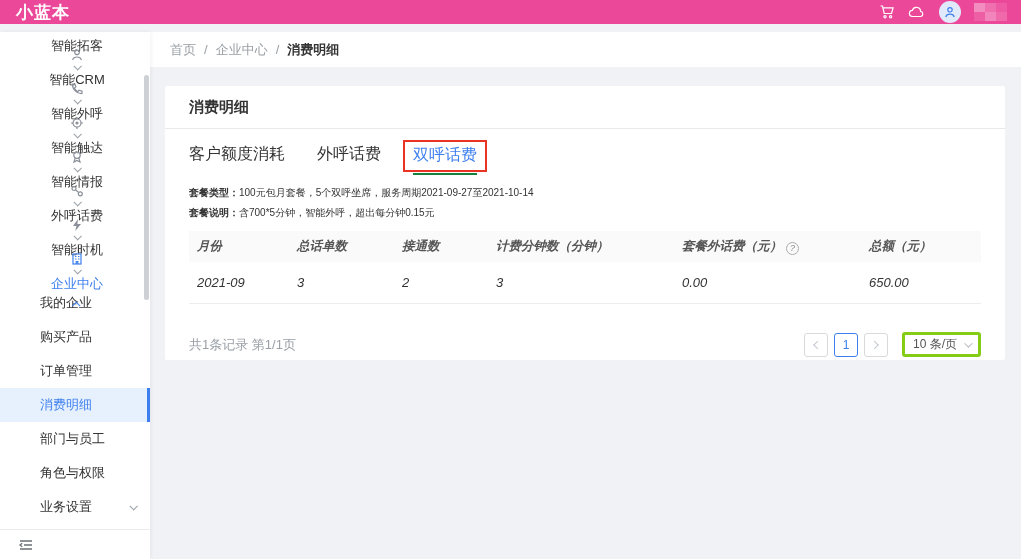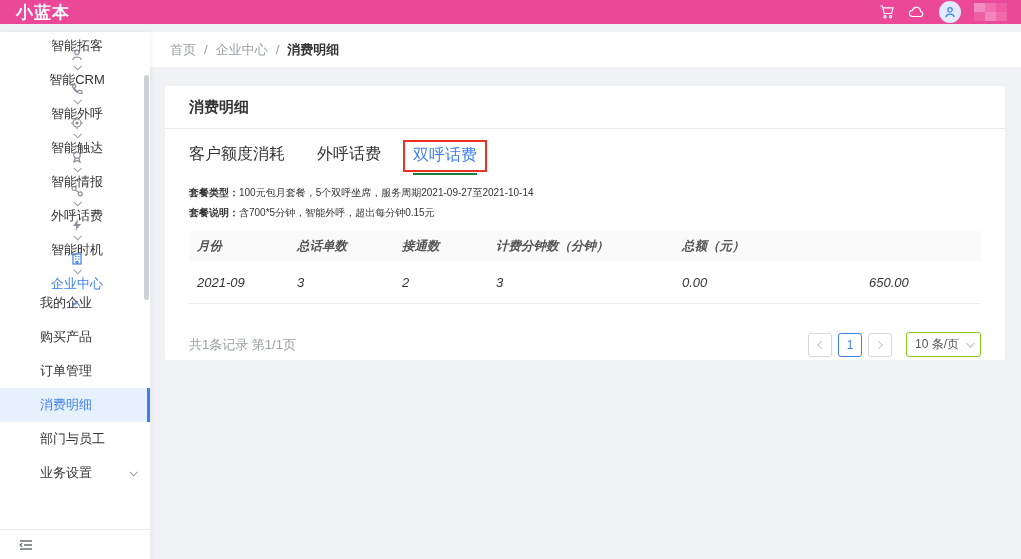--- a/index.html
+++ b/index.html
@@ -109,21 +109,21 @@
   .pager-right { display:flex; align-items:center; gap:6px; }
   .pg-btn {
     width:24px; height:24px; border:1px solid #d9d9d9; border-radius:3px; background:#fff;
     display:flex; align-items:center; justify-content:center; cursor:pointer;
   }
   .pg-btn.current { border-color:#3d7fee; color:#3d7fee; font-size:12px; }
   .pchev { width:6px; height:6px; display:inline-block; }
   .p-left  { border-left:1.5px solid #c4c8ce; border-bottom:1.5px solid #c4c8ce; transform:rotate(45deg) translate(1px,-1px); }
   .p-right { border-right:1.5px solid #c4c8ce; border-top:1.5px solid #c4c8ce; transform:rotate(45deg) translate(-1px,1px); }
   .pg-size {
-    height:25px; border:1px solid #84cc16; border-radius:3px; background:#fff;
+    height:25px; border:3px solid #84cc16; border-radius:3px; background:#fff;
     display:flex; align-items:center; gap:7px; padding:0 8px; font-size:12px; color:#555;
     margin-left:8px; cursor:pointer;
   }
   .s-down { width:6px; height:6px; border-right:1.4px solid #b6bac0; border-bottom:1.4px solid #b6bac0; transform:rotate(45deg) translateY(-2px); }
 </style>
 </head>
 <body>
 
 <div class="topbar">
   <div class="logo">小蓝本</div>
@@ -240,20 +240,23 @@
   <div class="sub-item">
     <span class="label">订单管理</span>
   </div>
   <div class="sub-item active">
     <span class="label">消费明细</span>
   </div>
   <div class="sub-item">
     <span class="label">部门与员工</span>
   </div>
   <div class="sub-item">
+    <span class="label">角色与权限</span>
+  </div>
+  <div class="sub-item">
     <span class="label">业务设置</span>
     <span class="chev c-down"></span>
   </div>
 
   <div class="scroll-thumb"></div>
 
   <div class="sidebar-footer">
     <span style="display:flex;">
       <svg width="16" height="14" viewBox="0 0 16 14" fill="none" stroke="#6b7076" stroke-width="1.3">
         <path d="M2 3h12M6 7h8M2 11h12"></path>
@@ -295,20 +298,23 @@
           <span class="lbl">套餐说明：</span><span>含700*5分钟，智能外呼，超出每分钟0.15元</span>
         </div>
       </div>
 
       <div class="dtable">
         <div class="thead">
           <div>月份</div>
           <div>总话单数</div>
           <div>接通数</div>
           <div>计费分钟数（分钟）</div>
+          <div>
+            <span>套餐外话费（元）</span><span class="qmark">?</span>
+          </div>
           <div>总额（元）</div>
         </div>
         <div class="trow">
           <div>2021-09</div>
           <div>3</div>
           <div>2</div>
           <div>3</div>
           <div>0.00</div>
           <div>650.00</div>
         </div>

